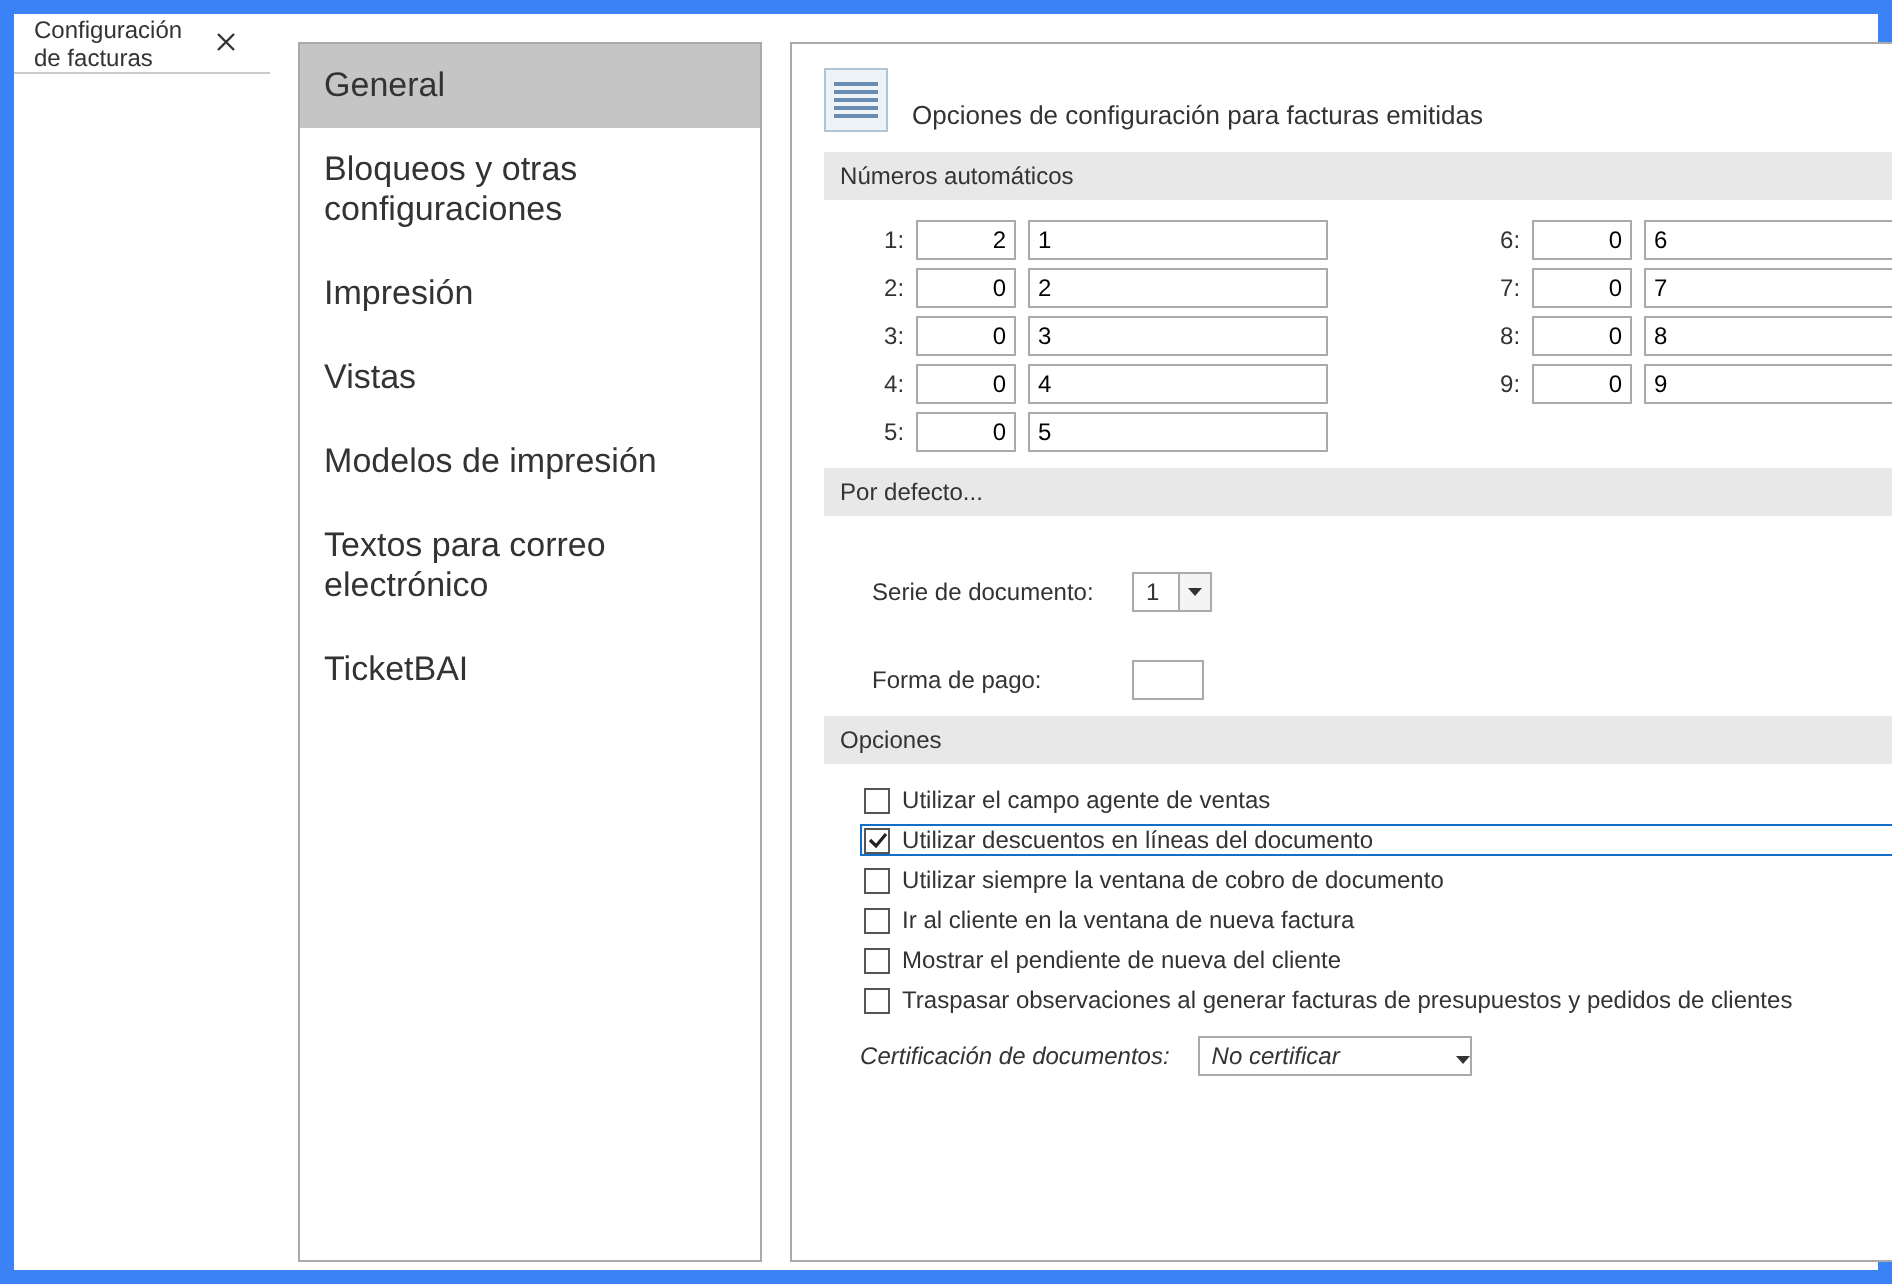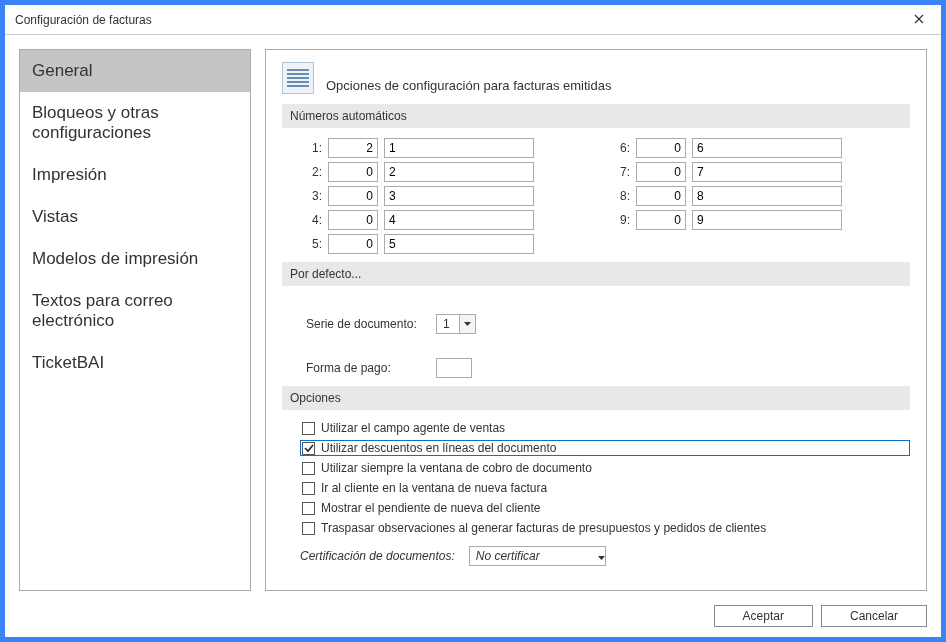--- a/index.html
+++ b/index.html
@@ -6,24 +6,24 @@
   body {
     margin: 0;
     font-family: "Segoe UI", Tahoma, sans-serif;
     font-size: 12px;
     background: #fff;
     color: #333;
   }
   .window {
     width: 946px;
     height: 642px;
-    border: 5px solid #3b82f6;
-    background: #fff;
-    display: flex;
-    flex-direction: column;
+    border: 7px solid #3b82f6;
+    background: #fff;
+    display: flex;
+    flex-direction: row;
   }
   .titlebar {
     height: 30px;
     display: flex;
     align-items: center;
     padding: 0 0 0 10px;
     border-bottom: 1px solid #ccc;
   }
   .titlebar .title { flex: 1; font-size: 12px; }
   .titlebar .close-btn {

